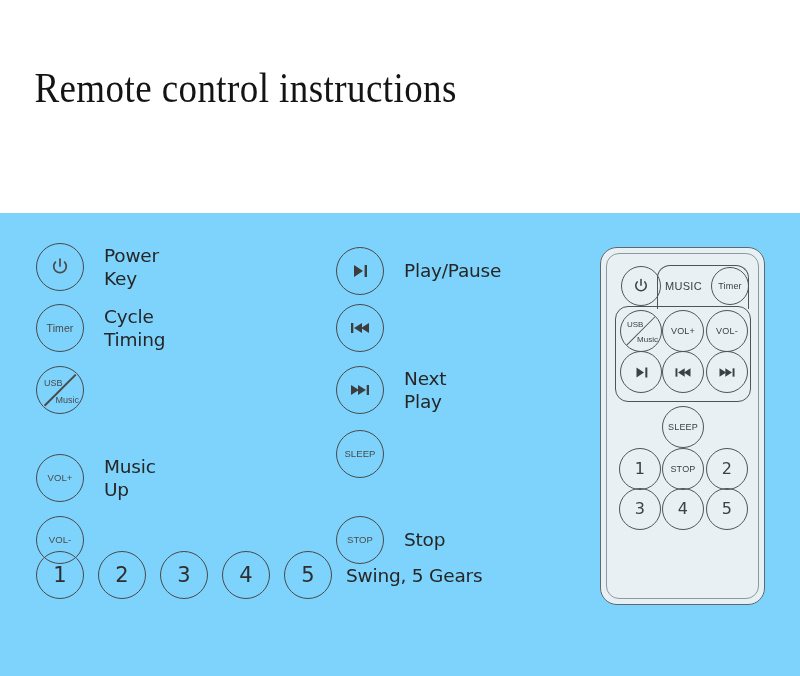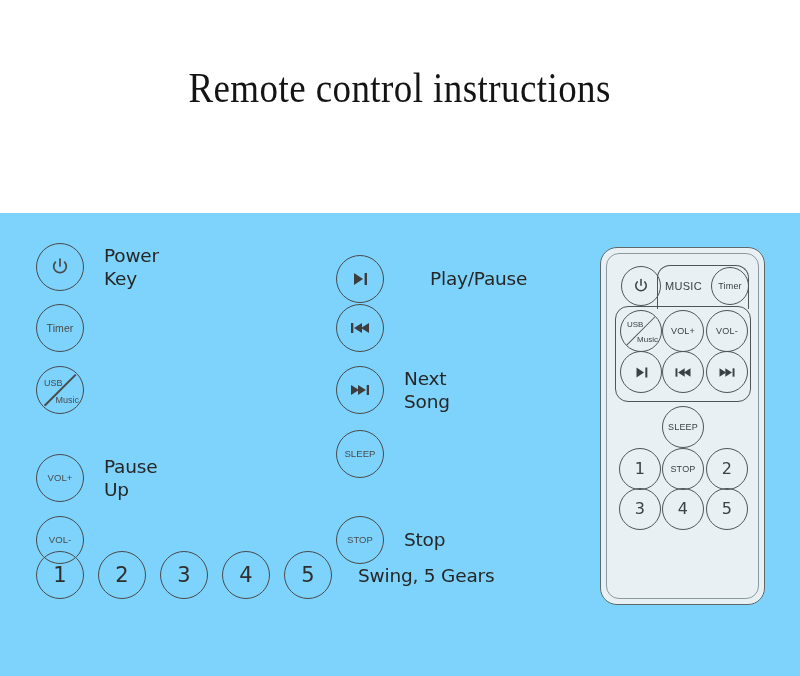--- a/index.html
+++ b/index.html
@@ -13,21 +13,21 @@
     position: relative;
   }
 
   
   .title-area {
     width: 800px;
     height: 213px;
     background: #ffffff;
     display: flex;
     align-items: center;
-    justify-content: center;
+    justify-content: flex-start;
   }
   .page-title {
     font-family: "Liberation Serif", "DejaVu Serif", serif;
     font-size: 43px;
     font-weight: 400;
     color: #141414;
     letter-spacing: 0.5px;
     transform: scaleX(0.86);
     white-space: nowrap;
     margin-top: -38px;
@@ -112,21 +112,20 @@
   }
 
   
   .glyph { display: block; }
 
   
   .num-row { position: absolute; left: 36px; top: 338px; display: flex; align-items: center; }
   .num-row .btn-circle { margin-right: 14px; }
   .num-row .btn-circle .txt { font-size: 21px; font-family: "DejaVu Sans", sans-serif; color: #2e2e2e; }
   .num-row .swing-label {
-    margin-left: 12px;
     font-size: 18.5px;
     color: #262626;
     letter-spacing: -0.2px;
   }
 
   
   .remote {
     position: absolute;
     left: 600px;
     top: 34px;
@@ -199,47 +198,48 @@
           <path d="M7.4 7.1 A6.3 6.3 0 1 0 16.6 7.1"></path>
         </svg>
       </div>
       <div class="legend-label">Power Key</div>
     </div>
 
     <div class="legend-row" style="top:61px;left:0px;">
       <div class="btn-circle">
         <span class="txt">Timer</span>
       </div>
+      <div class="legend-label">Cycle Timing</div>
     </div>
 
     <div class="legend-row" style="top:123px;left:0px;">
       <div class="btn-circle usb-music">
         <span class="slash"></span>
         <span class="u">USB</span>
         <span class="m">Music</span>
       </div>
     </div>
 
     <div class="legend-row" style="top:211px;left:0px;">
       <div class="btn-circle">
         <span class="txt small">VOL+</span>
       </div>
-      <div class="legend-label">Pause Up</div>
+      <div class="legend-label">Music Up</div>
     </div>
 
     <div class="legend-row" style="top:273px;left:0px;">
       <div class="btn-circle">
         <span class="txt small">VOL-</span>
       </div>
     </div>
   </div>
 
   <div class="legend-col col-mid">
 
-    <div class="legend-row" style="top:12px;left:0px;gap:26px;">
+    <div class="legend-row" style="top:4px;left:0px;">
       <div class="btn-circle">
         <svg class="glyph" width="22" height="18" viewBox="0 0 22 18" fill="#3d3d3d">
           <path d="M5 3 L14 9 L5 15 Z"></path>
           <rect x="15.6" y="3" width="2.4" height="12"></rect>
         </svg>
       </div>
       <div class="legend-label">Play/Pause</div>
     </div>
 
     <div class="legend-row" style="top:61px;left:0px;">
@@ -253,21 +253,21 @@
     </div>
 
     <div class="legend-row" style="top:123px;left:0px;">
       <div class="btn-circle">
         <svg class="glyph" width="24" height="18" viewBox="0 0 24 18" fill="#3d3d3d">
           <path d="M3 4 L11 9 L3 14 Z"></path>
           <path d="M10 4 L18 9 L10 14 Z"></path>
           <rect x="18.7" y="4" width="2.3" height="10"></rect>
         </svg>
       </div>
-      <div class="legend-label">Next Song</div>
+      <div class="legend-label">Next Play</div>
     </div>
 
     <div class="legend-row" style="top:187px;left:0px;">
       <div class="btn-circle">
         <span class="txt small">SLEEP</span>
       </div>
     </div>
 
     <div class="legend-row" style="top:273px;left:0px;">
       <div class="btn-circle">

